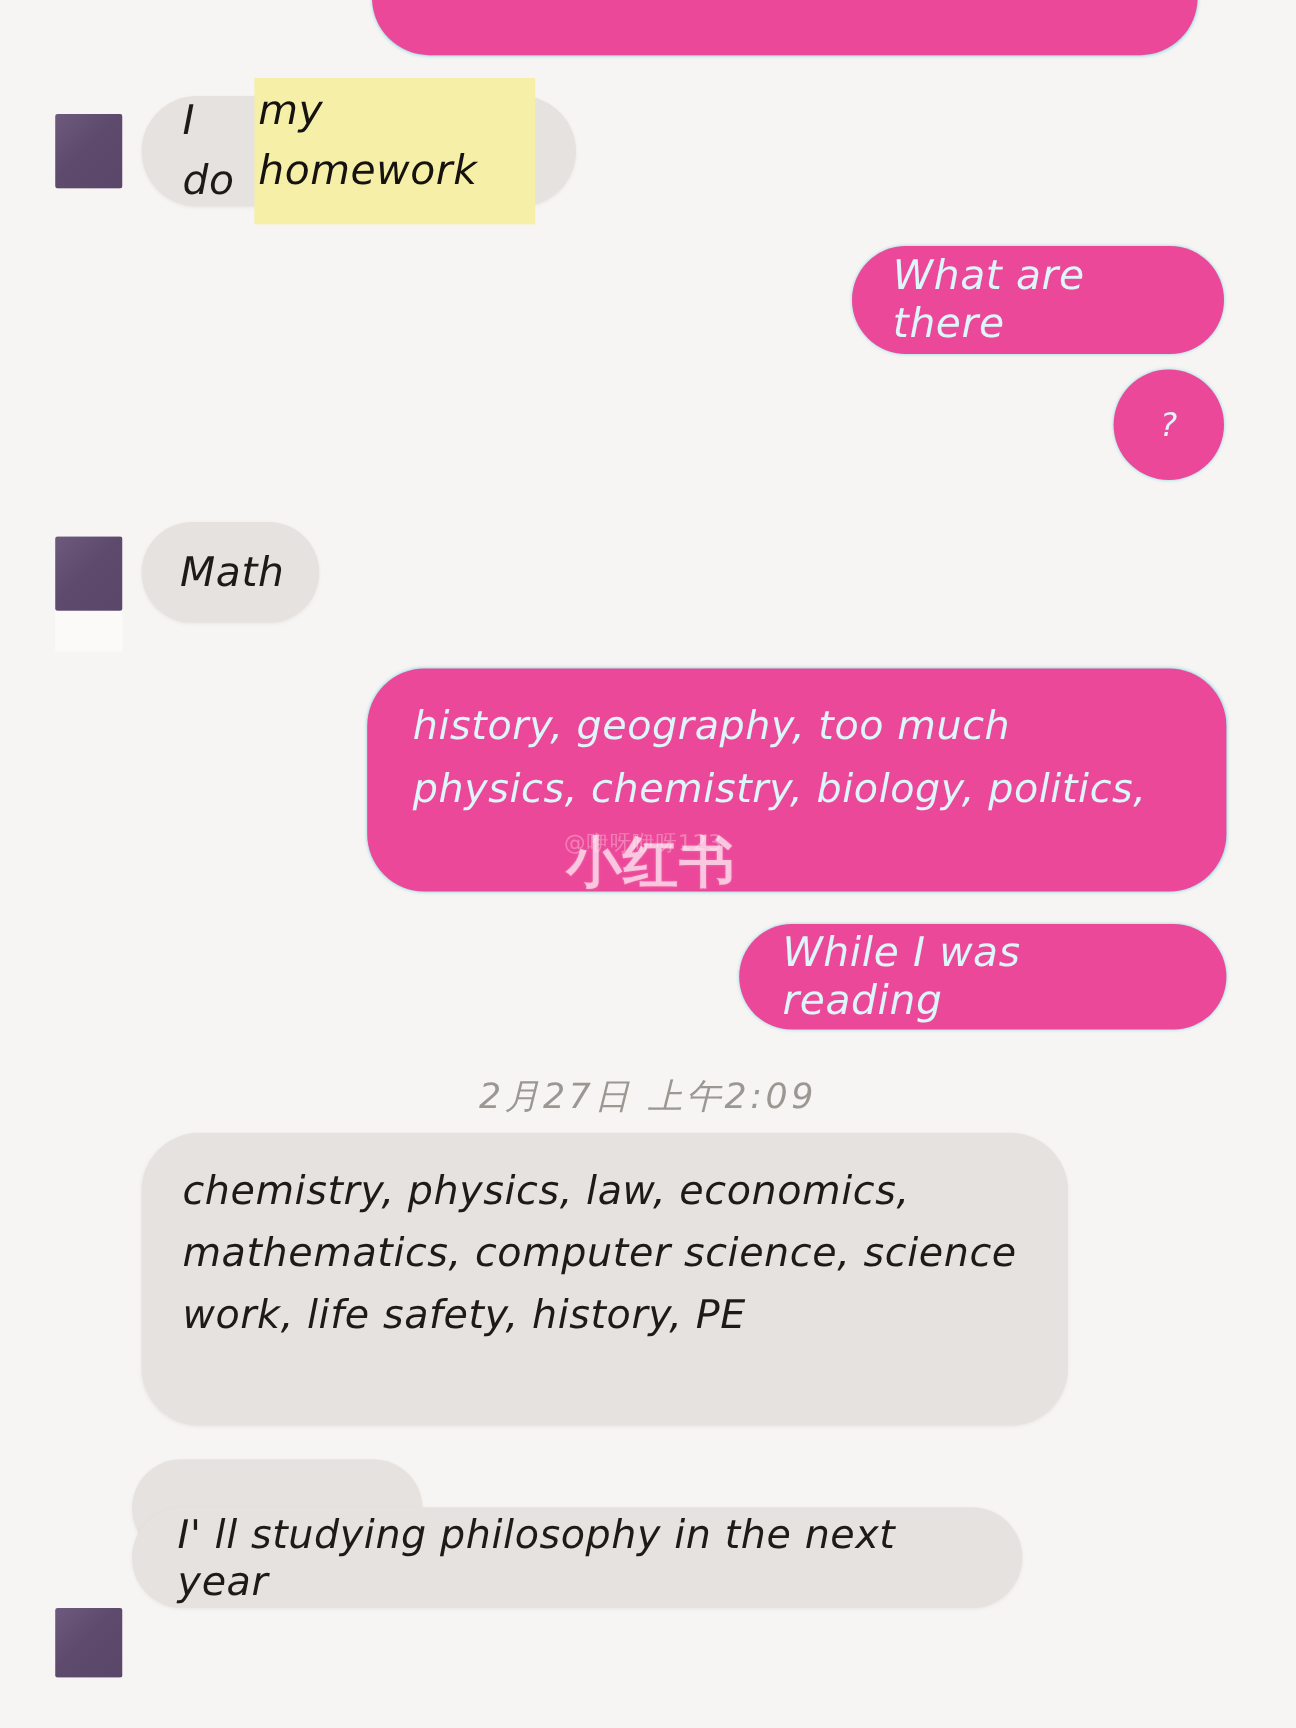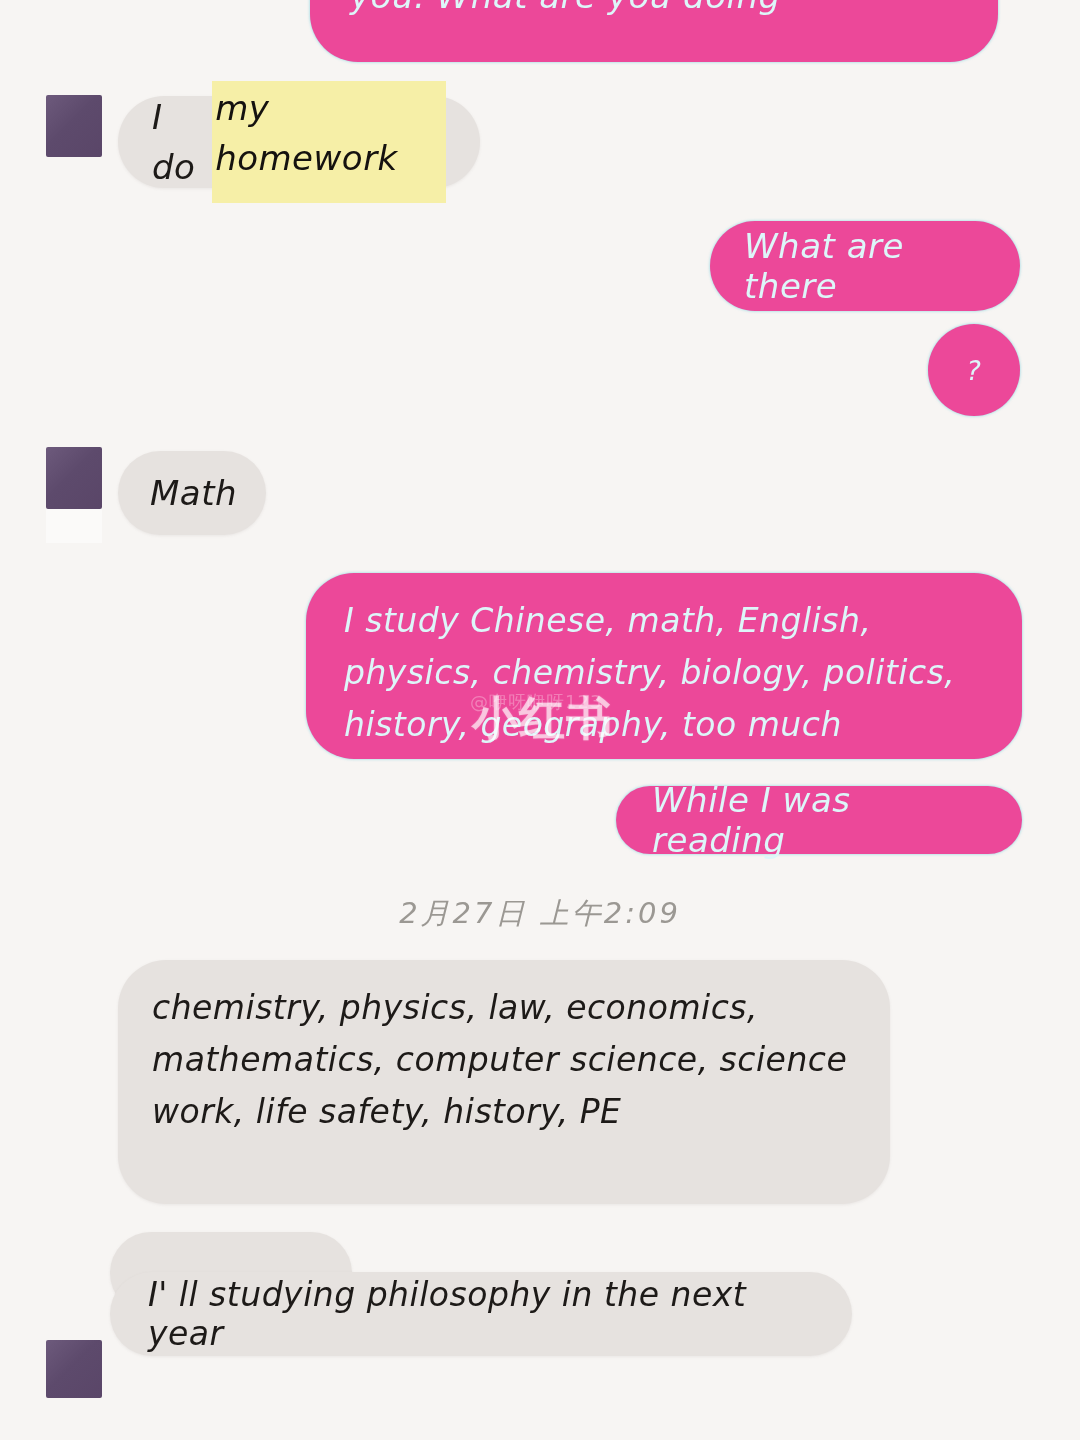--- a/index.html
+++ b/index.html
@@ -21,21 +21,20 @@
     height: 1440px;
   }
 
   
   .bubble {
     position: absolute;
     box-sizing: border-box;
     font-family: "DejaVu Sans", sans-serif;
     font-style: italic;
     letter-spacing: 0.5px;
-    margin-top: 16px;
   }
 
   .bubble.out {
     background: #ec4899;
     color: #ddf6f9;
     border-radius: 48px;
     box-shadow: 0 0 3px rgba(42,184,207,0.55);
   }
 
   .bubble.in {
@@ -141,21 +140,21 @@
     height: 186px;
     padding: 22px 38px;
     font-size: 33px;
     line-height: 52px;
   }
 
   #bubble-reading {
     left: 616px;
     top: 770px;
     width: 406px;
-    height: 68px;
+    height: 88px;
     padding: 0 36px;
     display: flex;
     align-items: center;
     justify-content: center;
     font-size: 34px;
   }
 
   #bubble-russian {
     left: 118px;
     top: 944px;
@@ -252,23 +251,22 @@
     <span class="txt">?</span>
   </div>
 
   <div class="avatar-shadow-rect" id="rect-math"></div>
   <div class="avatar" id="avatar-math"></div>
   <div class="bubble in" id="bubble-math">
     <span class="txt">Math</span>
   </div>
 
   <div class="bubble out" id="bubble-subjects">
-    <span class="txt">I study Chinese, math, English,</span>
+    <span class="txt">history, geography, too much</span>
     <span class="txt">physics, chemistry, biology, politics,</span>
-    <span class="txt">history, geography, too much</span>
   </div>
 
   <div id="watermark-sub">@咿呀咿呀123</div>
   <div id="watermark">小红书</div>
 
   <div class="bubble out" id="bubble-reading">
     <span class="txt">While I was reading</span>
   </div>
 
   <div id="timestamp">2月27日 上午2:09</div>

